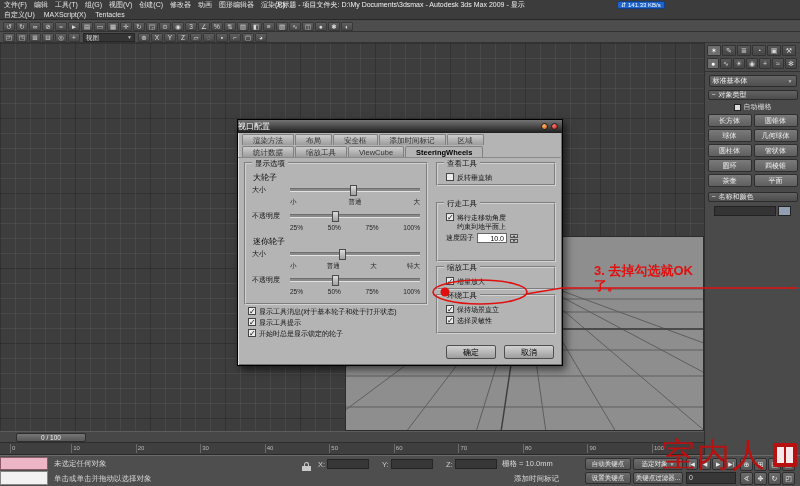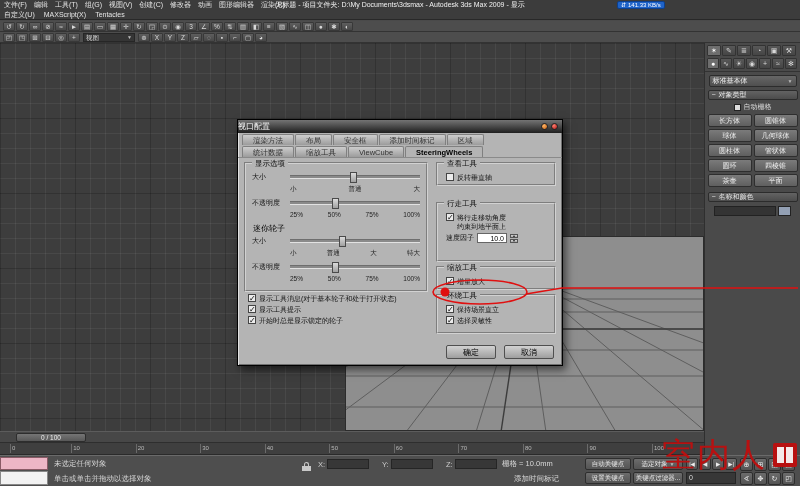--- a/index.html
+++ b/index.html
@@ -318,20 +318,21 @@
         <span class="dtab">ViewCube</span>
         <span class="dtab active">SteeringWheels</span>
       </div>
 
     <div class="dlg-body">
 
       <div class="col-left">
         <div class="grp">
           <span class="grp-label">显示选项</span>
 
+          <div class="wheel-label">大轮子</div>
           <div class="sline">
             <span class="slbl">大小</span>
             <div class="slider">
                 <div class="sthumb" style="left:46%"></div>
               </div>
           </div>
           <div class="sticks">
 
           <span>小</span>
               <span>普通</span>
@@ -533,14 +534,18 @@
   <div class="watermark">
     <span class="wm-text">室内人</span>
     <span class="wm-seal"></span>
   </div>
 
   <svg class="annotation-svg" width="800" height="486" viewBox="0 0 800 486">
     <ellipse cx="480" cy="292" rx="47" ry="12" stroke="#e01010" stroke-width="1.6" fill="none"></ellipse>
     <circle cx="445" cy="292" r="4.5" fill="#e01010"></circle>
     <path d="M 526 294 L 562 288 L 798 288" stroke="#e01010" stroke-width="1.6" fill="none"></path>
   </svg>
+  <div class="ann-text">
+    <div>3. 去掉勾选就OK</div>
+    <div>了。</div>
+  </div>
 
 </div>
 
 </body></html>

